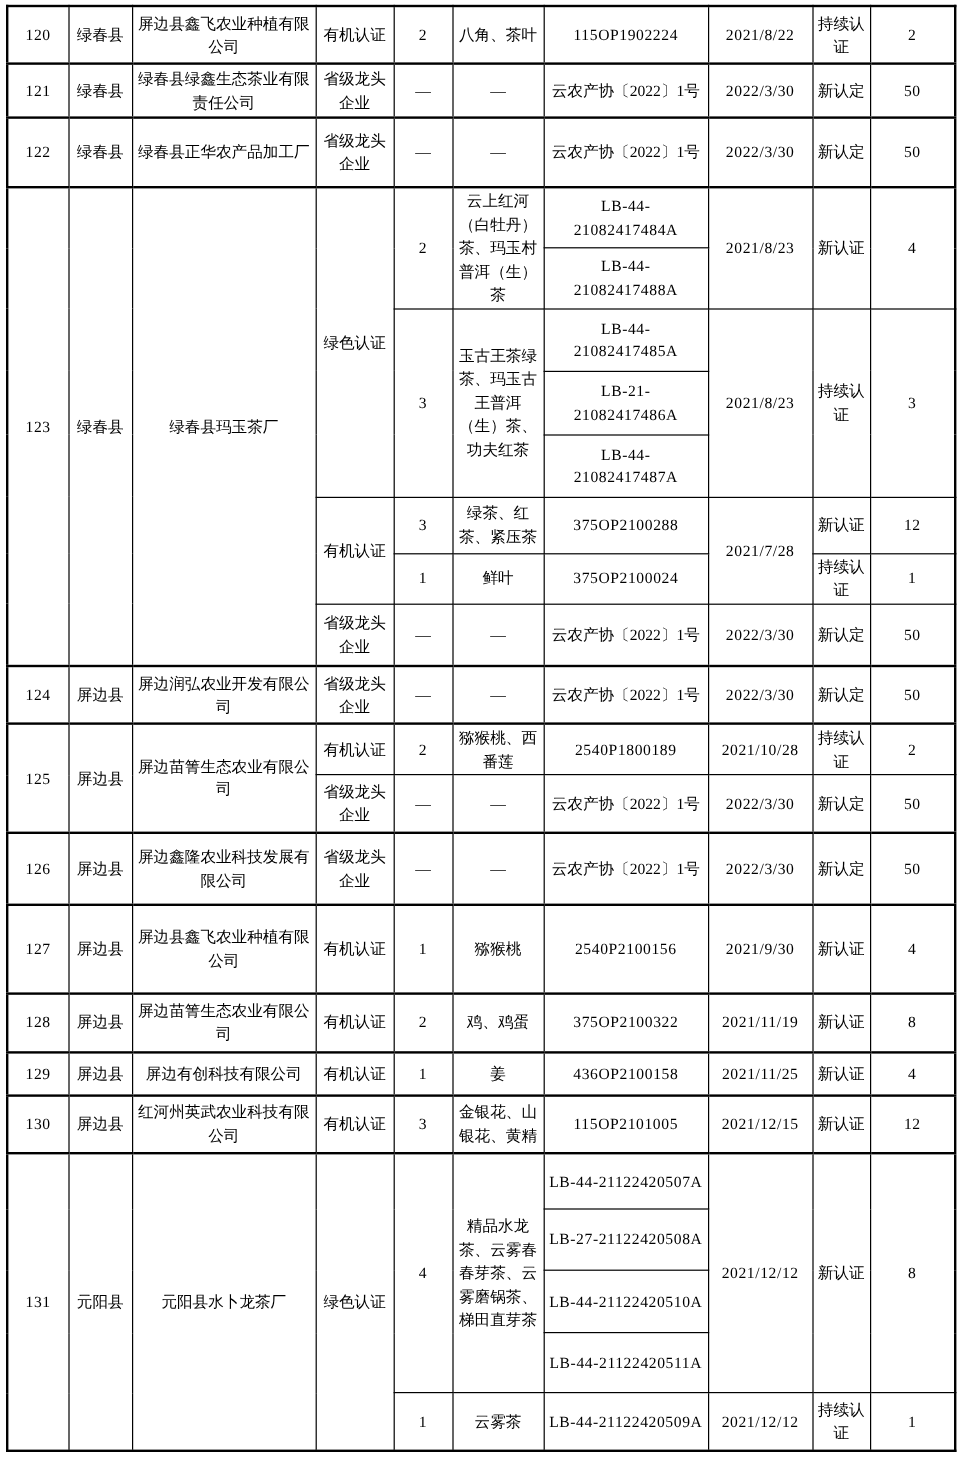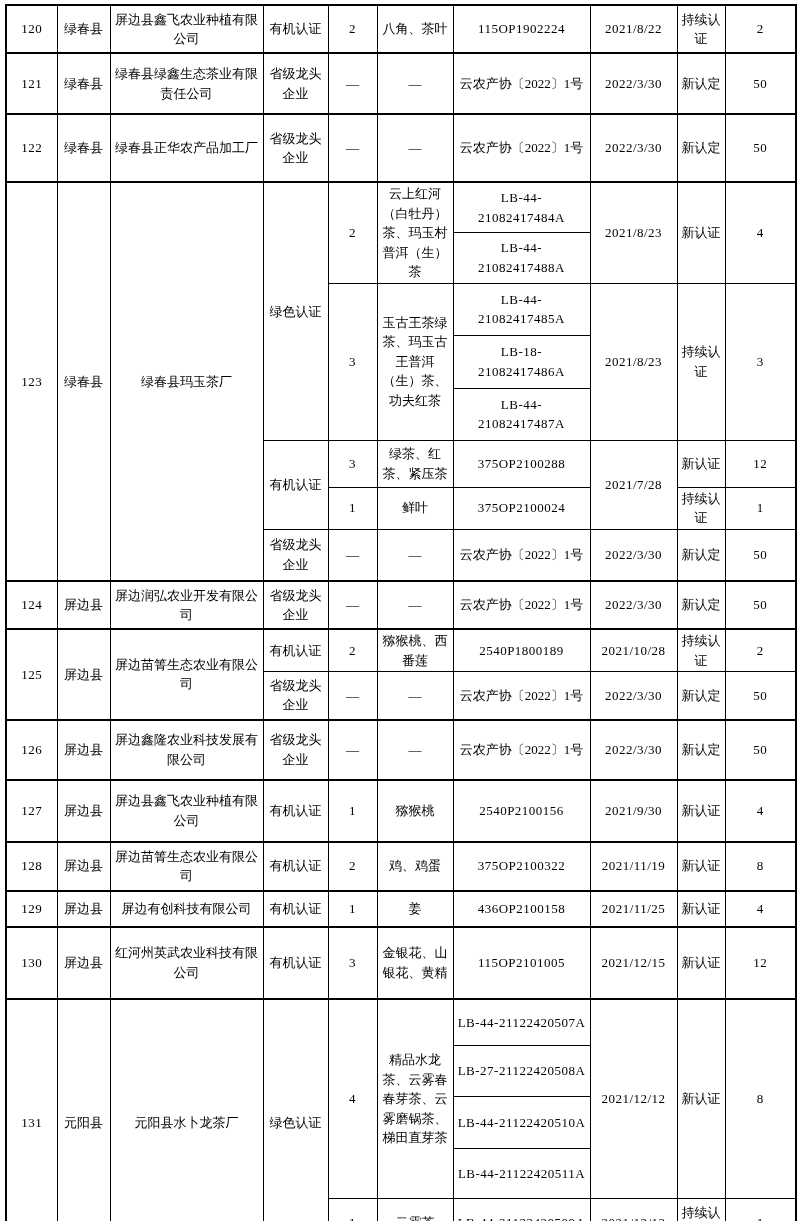--- a/index.html
+++ b/index.html
@@ -56,34 +56,34 @@
     <td>屏边县鑫飞农业种植有限公司</td>
     <td>有机认证</td>
     <td class="num">2</td>
     <td>八角、茶叶</td>
     <td class="num">115OP1902224</td>
     <td class="num">2021/8/22</td>
     <td>持续认证</td>
     <td class="num">2</td>
   </tr>
 
-  <tr class="major" style="height:61px">
+  <tr class="major" style="height:45px">
     <td class="num">121</td>
     <td>绿春县</td>
     <td>绿春县绿鑫生态茶业有限责任公司</td>
     <td>省级龙头企业</td>
     <td>—</td>
     <td>—</td>
     <td>云农产协〔2022〕1号</td>
     <td class="num">2022/3/30</td>
     <td>新认定</td>
     <td class="num">50</td>
   </tr>
 
-  <tr class="major" style="height:68px">
+  <tr class="major" style="height:58px">
     <td class="num">122</td>
     <td>绿春县</td>
     <td>绿春县正华农产品加工厂</td>
     <td>省级龙头企业</td>
     <td>—</td>
     <td>—</td>
     <td>云农产协〔2022〕1号</td>
     <td class="num">2022/3/30</td>
     <td>新认定</td>
     <td class="num">50</td>
@@ -106,21 +106,21 @@
   </tr>
   <tr style="height:52px">
     <td class="num" rowspan="3">3</td>
     <td rowspan="3">玉古王茶绿茶、玛玉古王普洱（生）茶、功夫红茶</td>
     <td class="num">LB-44-21082417485A</td>
     <td class="num" rowspan="3">2021/8/23</td>
     <td rowspan="3">持续认证</td>
     <td class="num" rowspan="3">3</td>
   </tr>
   <tr style="height:53px">
-    <td class="num">LB-18-21082417486A</td>
+    <td class="num">LB-21-21082417486A</td>
   </tr>
   <tr style="height:52px">
     <td class="num">LB-44-21082417487A</td>
   </tr>
   <tr style="height:47px">
     <td rowspan="2">有机认证</td>
     <td class="num">3</td>
     <td>绿茶、红茶、紧压茶</td>
     <td class="num">375OP2100288</td>
     <td class="num" rowspan="2">2021/7/28</td>
@@ -185,21 +185,21 @@
     <td>屏边鑫隆农业科技发展有限公司</td>
     <td>省级龙头企业</td>
     <td>—</td>
     <td>—</td>
     <td>云农产协〔2022〕1号</td>
     <td class="num">2022/3/30</td>
     <td>新认定</td>
     <td class="num">50</td>
   </tr>
 
-  <tr class="major" style="height:62px">
+  <tr class="major" style="height:74px">
     <td class="num">127</td>
     <td>屏边县</td>
     <td>屏边县鑫飞农业种植有限公司</td>
     <td>有机认证</td>
     <td class="num">1</td>
     <td>猕猴桃</td>
     <td class="num">2540P2100156</td>
     <td class="num">2021/9/30</td>
     <td>新认证</td>
     <td class="num">4</td>
@@ -224,21 +224,21 @@
     <td>屏边有创科技有限公司</td>
     <td>有机认证</td>
     <td class="num">1</td>
     <td>姜</td>
     <td class="num">436OP2100158</td>
     <td class="num">2021/11/25</td>
     <td>新认证</td>
     <td class="num">4</td>
   </tr>
 
-  <tr class="major" style="height:72px">
+  <tr class="major" style="height:48px">
     <td class="num">130</td>
     <td>屏边县</td>
     <td>红河州英武农业科技有限公司</td>
     <td>有机认证</td>
     <td class="num">3</td>
     <td>金银花、山银花、黄精</td>
     <td class="num">115OP2101005</td>
     <td class="num">2021/12/15</td>
     <td>新认证</td>
     <td class="num">12</td>

